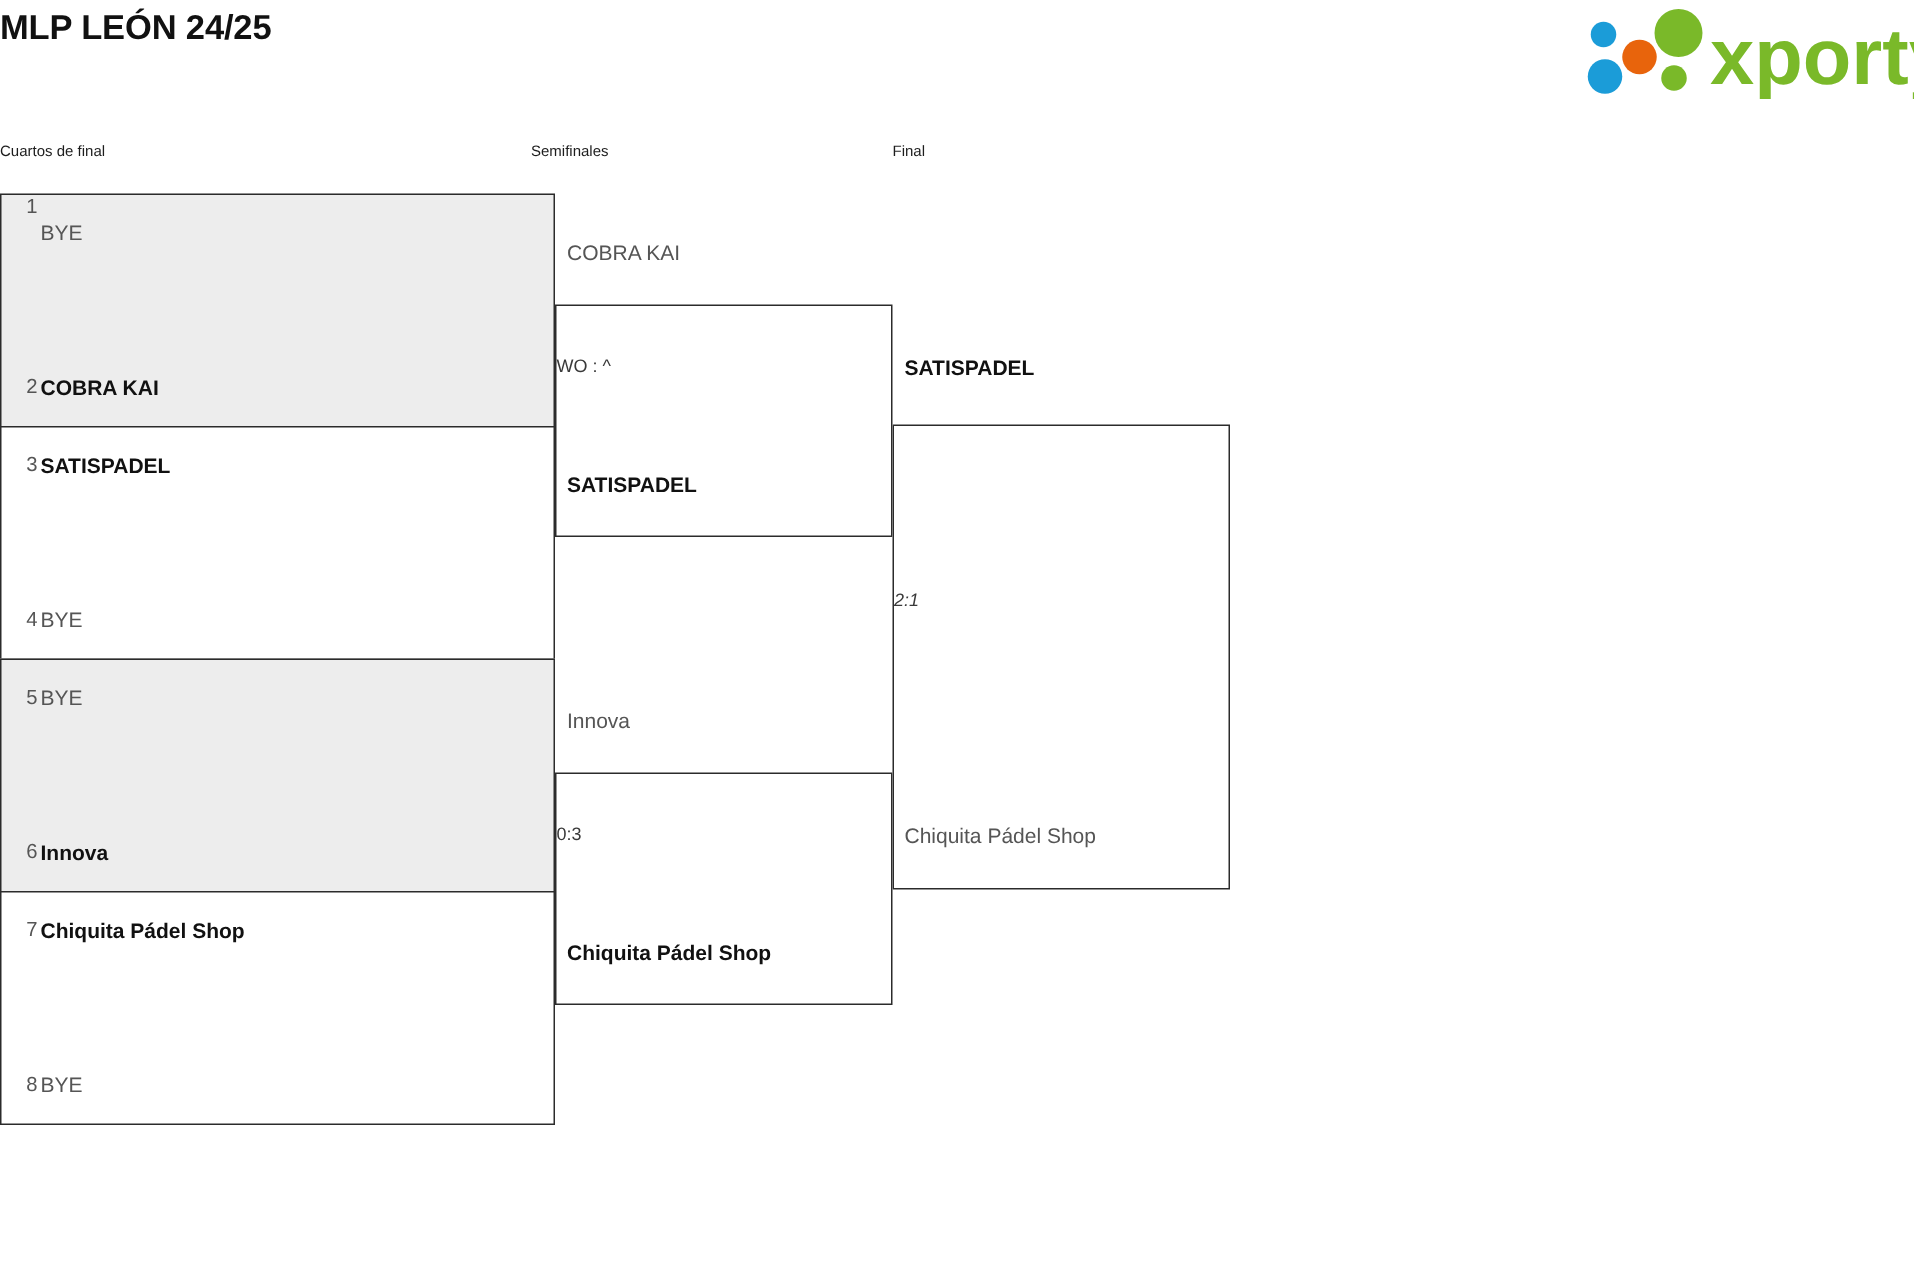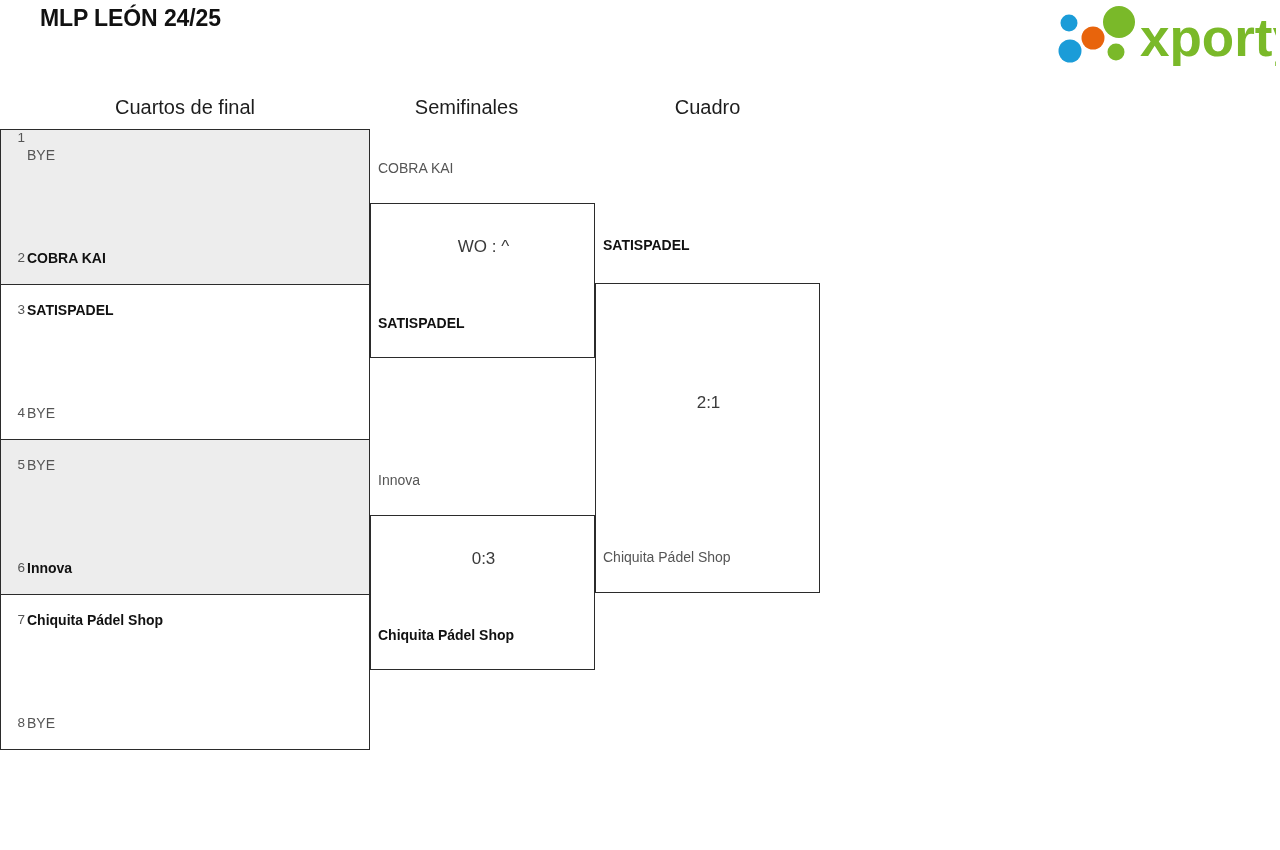--- a/index.html
+++ b/index.html
@@ -20,40 +20,39 @@
     position: absolute;
     left: 0px;
     top: 2px;
     font-size: 23px;
     font-weight: 700;
     line-height: 33px;
     letter-spacing: -0.1px;
     color: #111111;
     white-space: nowrap;
   }
-  .tournament-title .line { display: block; margin-left: 40px; }
+  .tournament-title .line { display: block; }
 
   
   .logo {
     position: absolute;
     left: 1050px;
     top: 6px;
     width: 226px;
     height: 60px;
   }
   .logo svg { display: block; }
 
   
   .round-header {
     position: absolute;
     top: 96px;
-    font-size: 20px;
+    font-size: 10px;
     font-weight: 400;
     color: #1d1d1d;
-    text-align: center;
     white-space: nowrap;
   }
   .rh-0 { left: 0px;   width: 370px; }
   .rh-1 { left: 354px; width: 225px; }
   .rh-2 { left: 595px; width: 225px; }
 
   
   .match {
     position: absolute;
     border: 1px solid #2b2b2b;
@@ -73,44 +72,44 @@
     position: absolute;
     font-size: 14px;
     line-height: 18px;
     white-space: nowrap;
   }
   .player.winner { color: #111111; font-weight: 600; }
   .player.loser  { color: #555555; font-weight: 400; }
 
   .score {
     position: absolute;
-    font-size: 17px;
+    font-size: 12px;
     color: #3a3a3a;
-    text-align: center;
+    text-align: left;
     white-space: nowrap;
   }
 
   
   .r1 { left: 0px; width: 370px; height: 156px; }
   .r1 .seed-top    { top: 17px; }
   .r1 .seed-bottom { top: 120px; }
   .r1 .p-top    { left: 26px; top: 16px; }
   .r1 .p-bottom { left: 26px; top: 119px; }
 
   
   .r2 { left: 370px; width: 225px; height: 155px; }
   .r2 .p-top    { left: 7px; top: -45px; }
   .r2 .p-bottom { left: 7px; top: 110px; }
   .r2 .score    { left: 0px; width: 225px; top: 33px; }
 
   
   .r3 { left: 595px; width: 225px; height: 310px; }
   .r3 .p-top    { left: 7px; top: -48px; }
   .r3 .p-bottom { left: 7px; top: 264px; }
-  .r3 .score    { left: 0px; width: 225px; top: 109px; }
+  .r3 .score    { left: 0px; width: 225px; top: 109px; font-style: italic; }
 </style>
 </head>
 <body>
 
 <div id="root">
 
   <div class="tournament-title">
     <span class="line">MLP LEÓN 24/25</span>
   </div>
 
@@ -120,21 +119,21 @@
       <circle cx="20" cy="45" r="11.5" fill="#1B9CD8"></circle>
       <circle cx="43" cy="32" r="11.5" fill="#E8640C"></circle>
       <circle cx="69" cy="16" r="16" fill="#7AB929"></circle>
       <circle cx="66" cy="46" r="8.5" fill="#7AB929"></circle>
       <text x="90" y="50" font-family="Liberation Sans, sans-serif" font-size="53" font-weight="700" fill="#7AB929">xporty</text>
     </svg>
   </div>
 
   <div class="round-header rh-0">Cuartos de final</div>
   <div class="round-header rh-1">Semifinales</div>
-  <div class="round-header rh-2">Cuadro</div>
+  <div class="round-header rh-2">Final</div>
 
   <div class="match r1 shaded" style="top:129px;">
     <span class="seed">1</span>
     <span class="player p-top loser">BYE</span>
     <span class="seed seed-bottom">2</span>
     <span class="player p-bottom winner">COBRA KAI</span>
   </div>
 
   <div class="match r1" style="top:284px;">
     <span class="seed seed-top">3</span>

